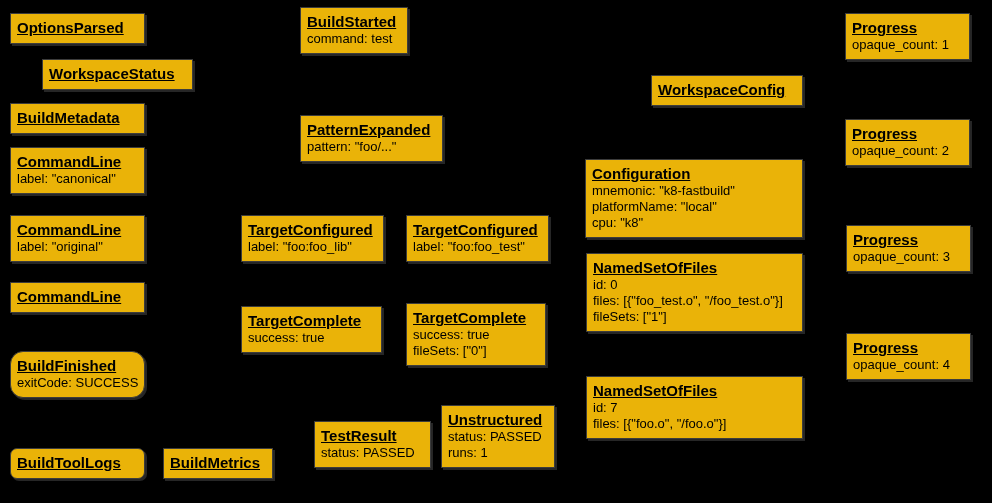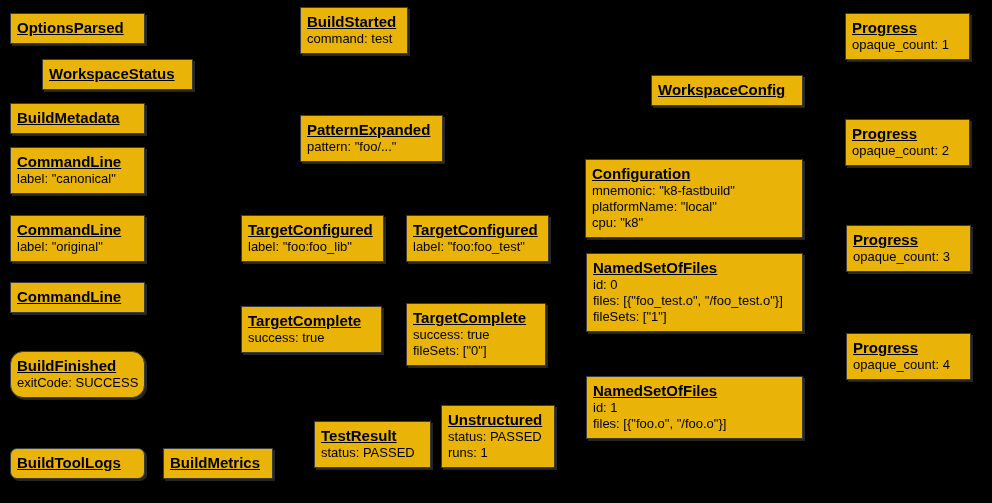--- a/index.html
+++ b/index.html
@@ -158,21 +158,21 @@
 
   <div class="node" id="n20">
     <div class="node-title">NamedSetOfFiles</div>
     <div class="node-attr">id: 0</div>
     <div class="node-attr">files: [{"foo_test.o", "/foo_test.o"}]</div>
     <div class="node-attr">fileSets: ["1"]</div>
   </div>
 
   <div class="node" id="n21">
     <div class="node-title">NamedSetOfFiles</div>
-    <div class="node-attr">id: 1</div>
+    <div class="node-attr">id: 7</div>
     <div class="node-attr">files: [{"foo.o", "/foo.o"}]</div>
   </div>
 
   <div class="node" id="n22">
     <div class="node-title">Progress</div>
     <div class="node-attr">opaque_count: 1</div>
   </div>
 
   <div class="node" id="n23">
     <div class="node-title">Progress</div>

